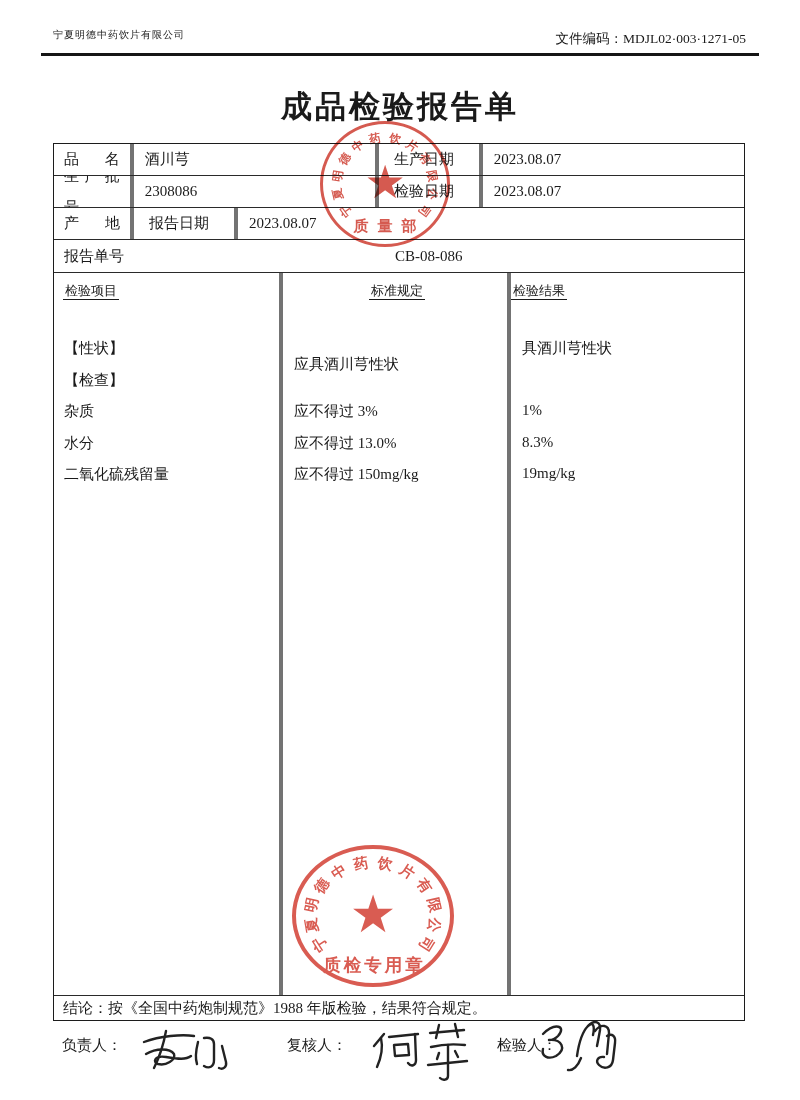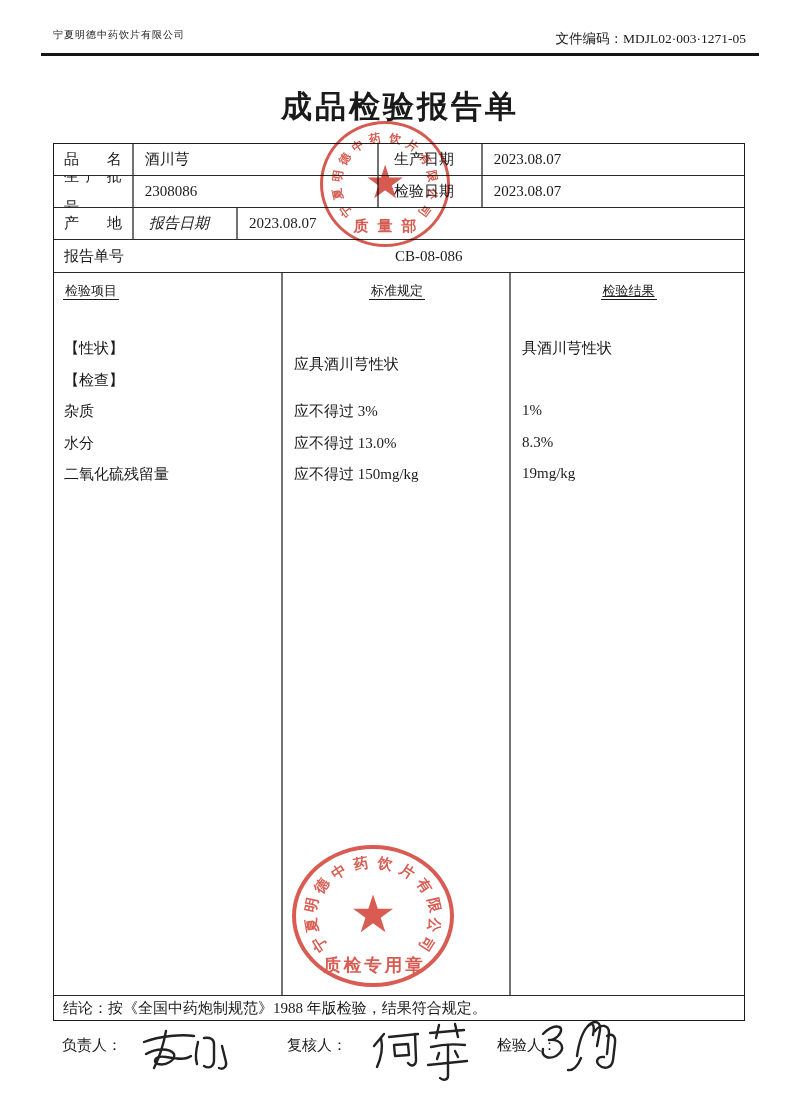--- a/index.html
+++ b/index.html
@@ -13,21 +13,21 @@
   .doccode{position:absolute;right:54px;top:30px;font-size:13.5px;}
   .header-rule{position:absolute;left:41px;top:53px;width:718px;height:2.5px;background:#151515;}
   
   .title{position:absolute;left:0;top:86px;width:100%;text-align:center;
          font-size:31px;font-weight:bold;letter-spacing:3px;}
   
   .tbl{position:absolute;left:53px;top:143px;width:692px;height:878px;
        border:1.5px solid #1c1c1c;box-sizing:border-box;font-size:15px;}
   .trow{position:absolute;left:0;display:flex;box-sizing:border-box;border-bottom:1px solid #2a2a2a;width:100%;}
   .cell{box-sizing:border-box;display:flex;align-items:center;overflow:hidden;}
-  .bR{border-right:2px solid #737373;}
+  .bR{border-right:4px solid #737373;}
   .lab{padding:0 10px;}
   .just{display:block;width:100%;padding:0 10px;text-align:justify;text-align-last:justify;line-height:31px;}
   .val{padding-left:11px;}
   .val2{padding-left:15px;}
   
   .insp{position:absolute;left:0;top:129px;width:100%;height:723px;border-bottom:1px solid #2a2a2a;box-sizing:border-box;}
   .icol{position:absolute;top:0;height:100%;box-sizing:border-box;}
   .ihead{position:absolute;top:9px;font-size:13px;}
   .ihead span{border-bottom:1px solid #1a1a1a;padding:0 2px 1px 2px;}
   .irow-item{position:absolute;left:10px;font-size:15px;}
@@ -86,37 +86,37 @@
         </div>
       <div class="cell bR val" style="width:246px;">2308086</div>
       <div class="cell bR val2" style="width:104px;">检验日期</div>
       <div class="cell val" style="width:262px;">2023.08.07</div>
     </div>
 
     <div class="trow" style="top:64px;height:32px;">
       <div class="cell bR" style="width:80px;">
           <span class="just">产地</span>
         </div>
-      <div class="cell bR val2" style="width:104px;font-style:italic;">报告日期</div>
+      <div class="cell bR val2" style="width:104px;">报告日期</div>
       <div class="cell val" style="width:262px;">2023.08.07</div>
     </div>
 
     <div class="trow" style="top:96px;height:33px;">
       <div class="cell lab" style="width:330px;">报告单号</div>
       <div class="cell" style="width:362px;padding-left:12px;">CB-08-086</div>
     </div>
 
     <div class="insp">
       <div class="icol bR" style="left:0;width:229px;"></div>
       <div class="icol bR" style="left:229px;width:228px;"></div>
       <div class="icol" style="left:457px;width:235px;"></div>
 
       <div class="ihead" style="left:9px;"><span>检验项目</span></div>
       <div class="ihead" style="left:229px;width:228px;text-align:center;"><span>标准规定</span></div>
-      <div class="ihead" style="left:457px;width:235px;text-align:center;text-decoration:underline;"><span>检验结果</span></div>
+      <div class="ihead" style="left:457px;width:235px;"><span>检验结果</span></div>
 
       <div class="irow-item" style="top:66px;">【性状】</div>
       <div class="irow-std" style="top:82px;">应具酒川芎性状</div>
       <div class="irow-res" style="top:66px;">具酒川芎性状</div>
 
       <div class="irow-item" style="top:98px;">【检查】</div>
 
       <div class="irow-item" style="top:129px;">杂质</div>
       <div class="irow-std" style="top:129px;">应不得过 3%</div>
       <div class="irow-res" style="top:129px;">1%</div>

